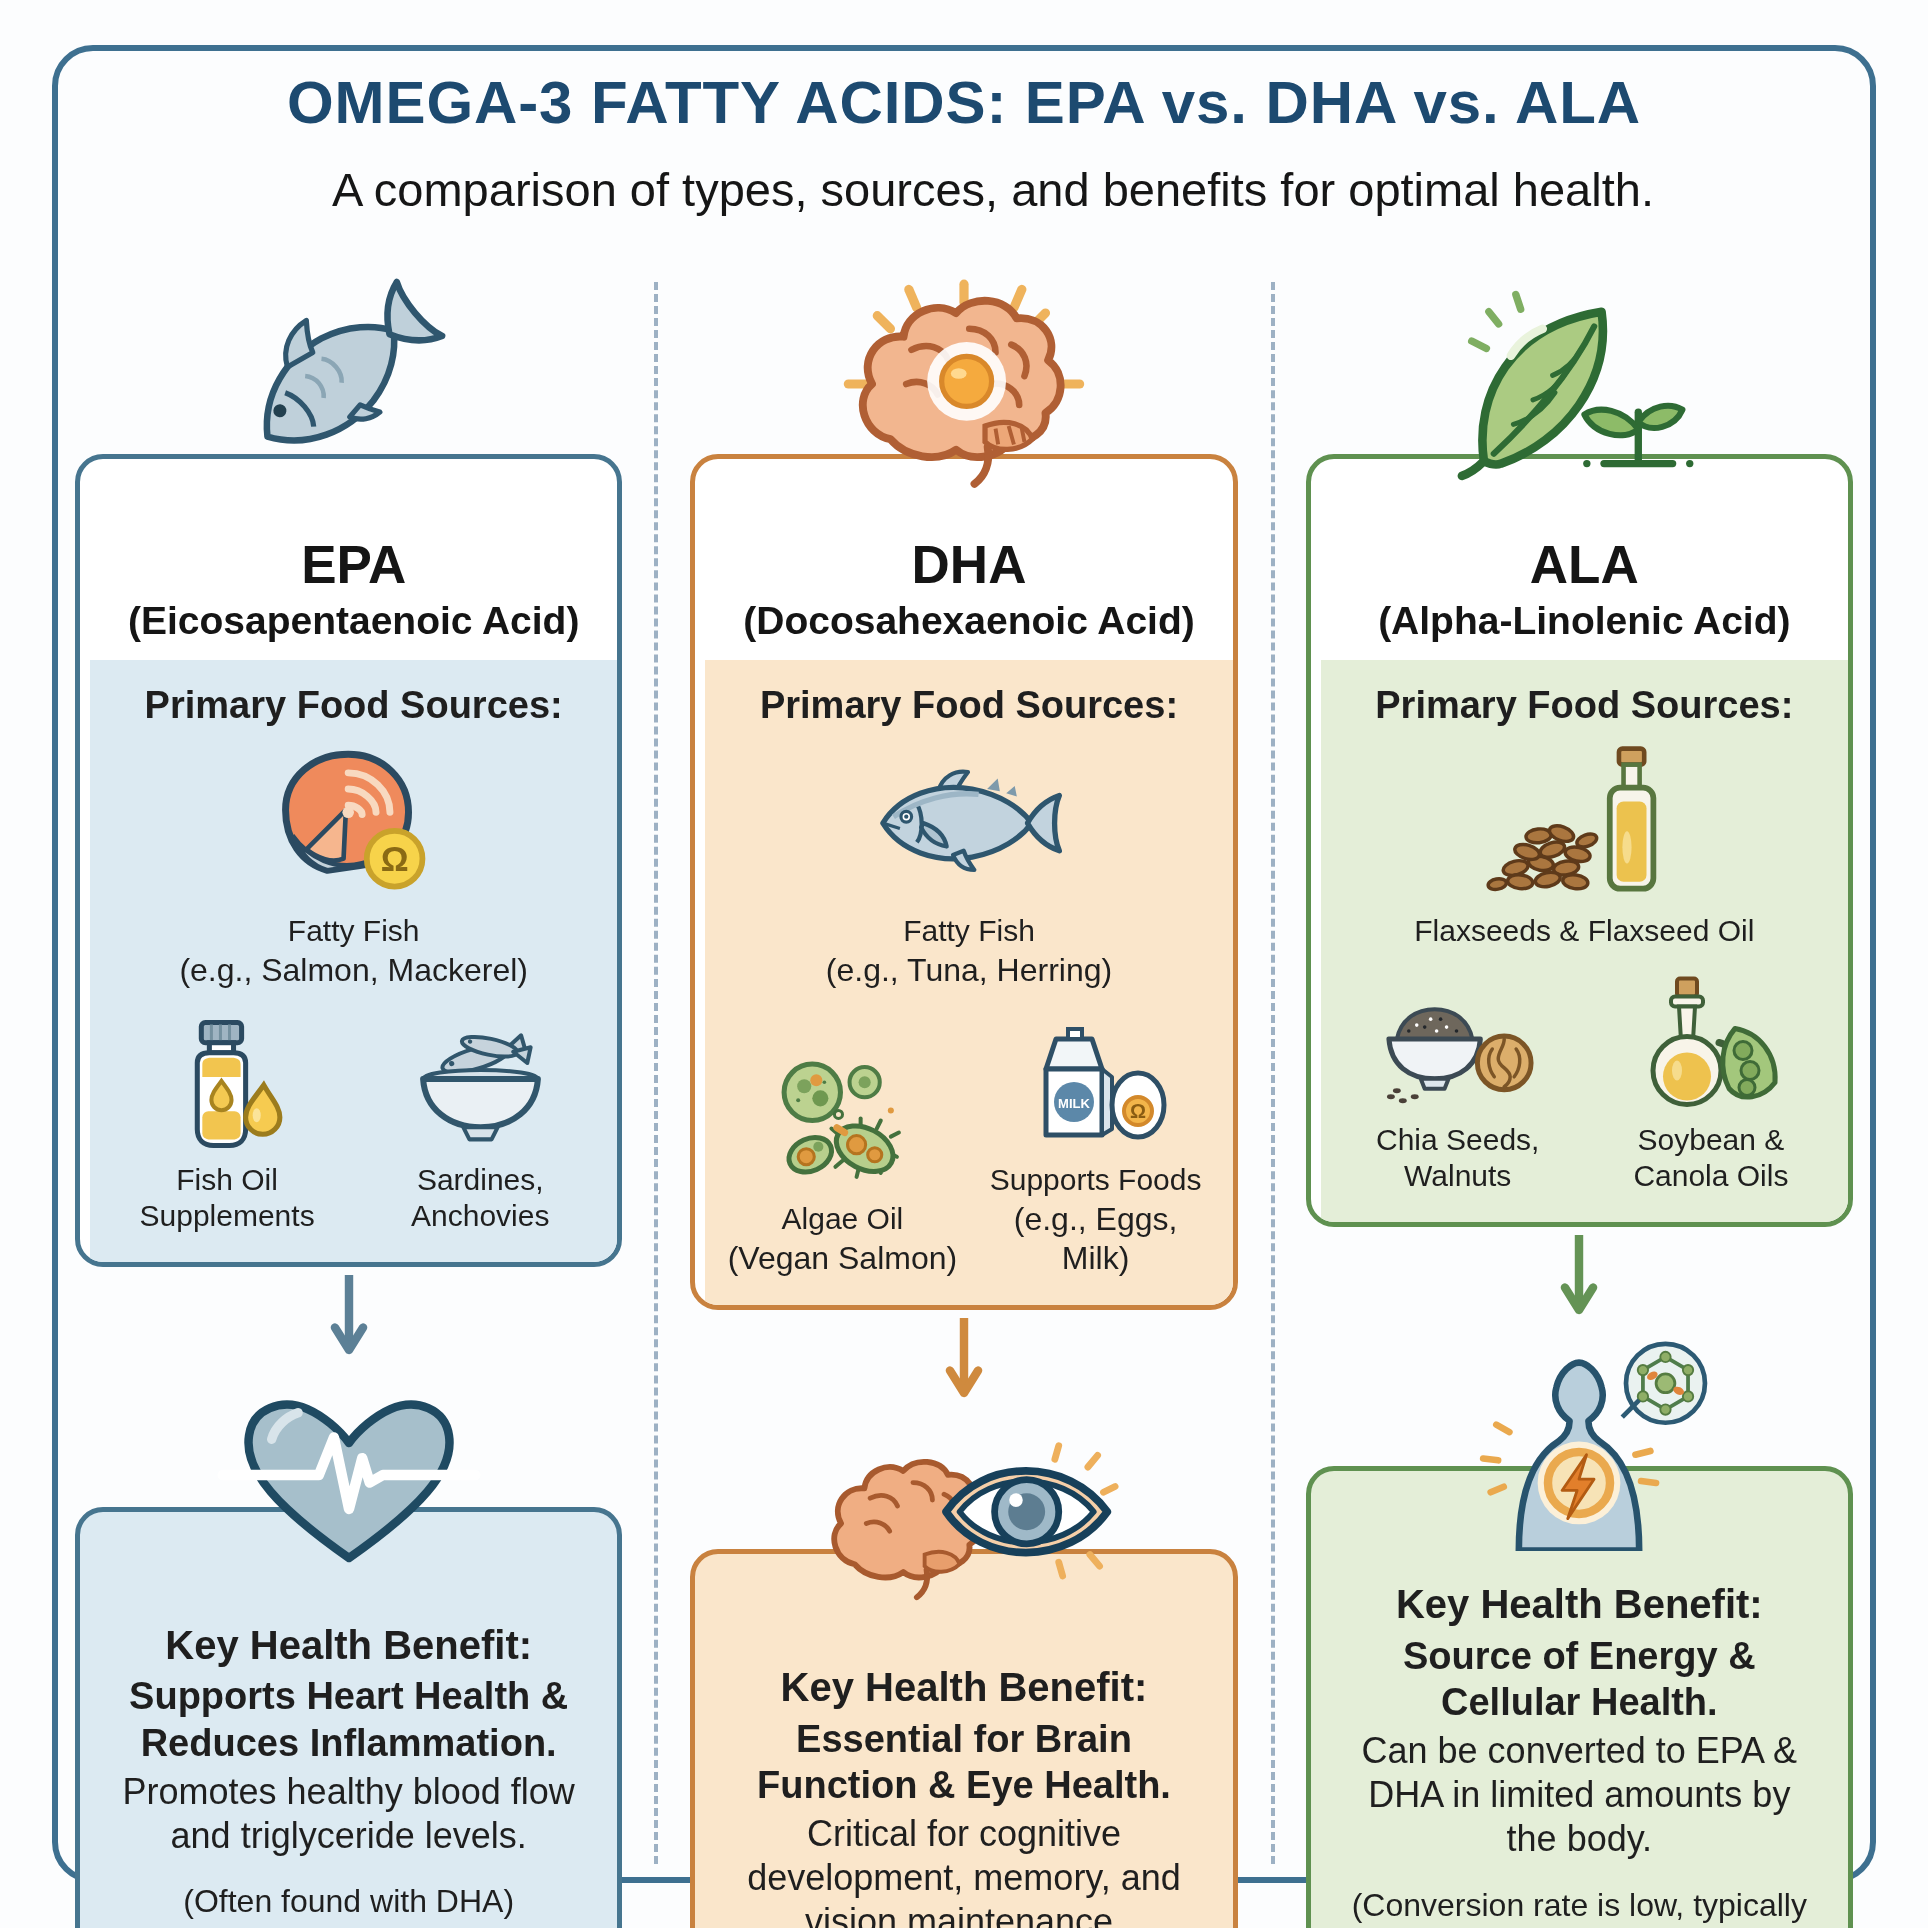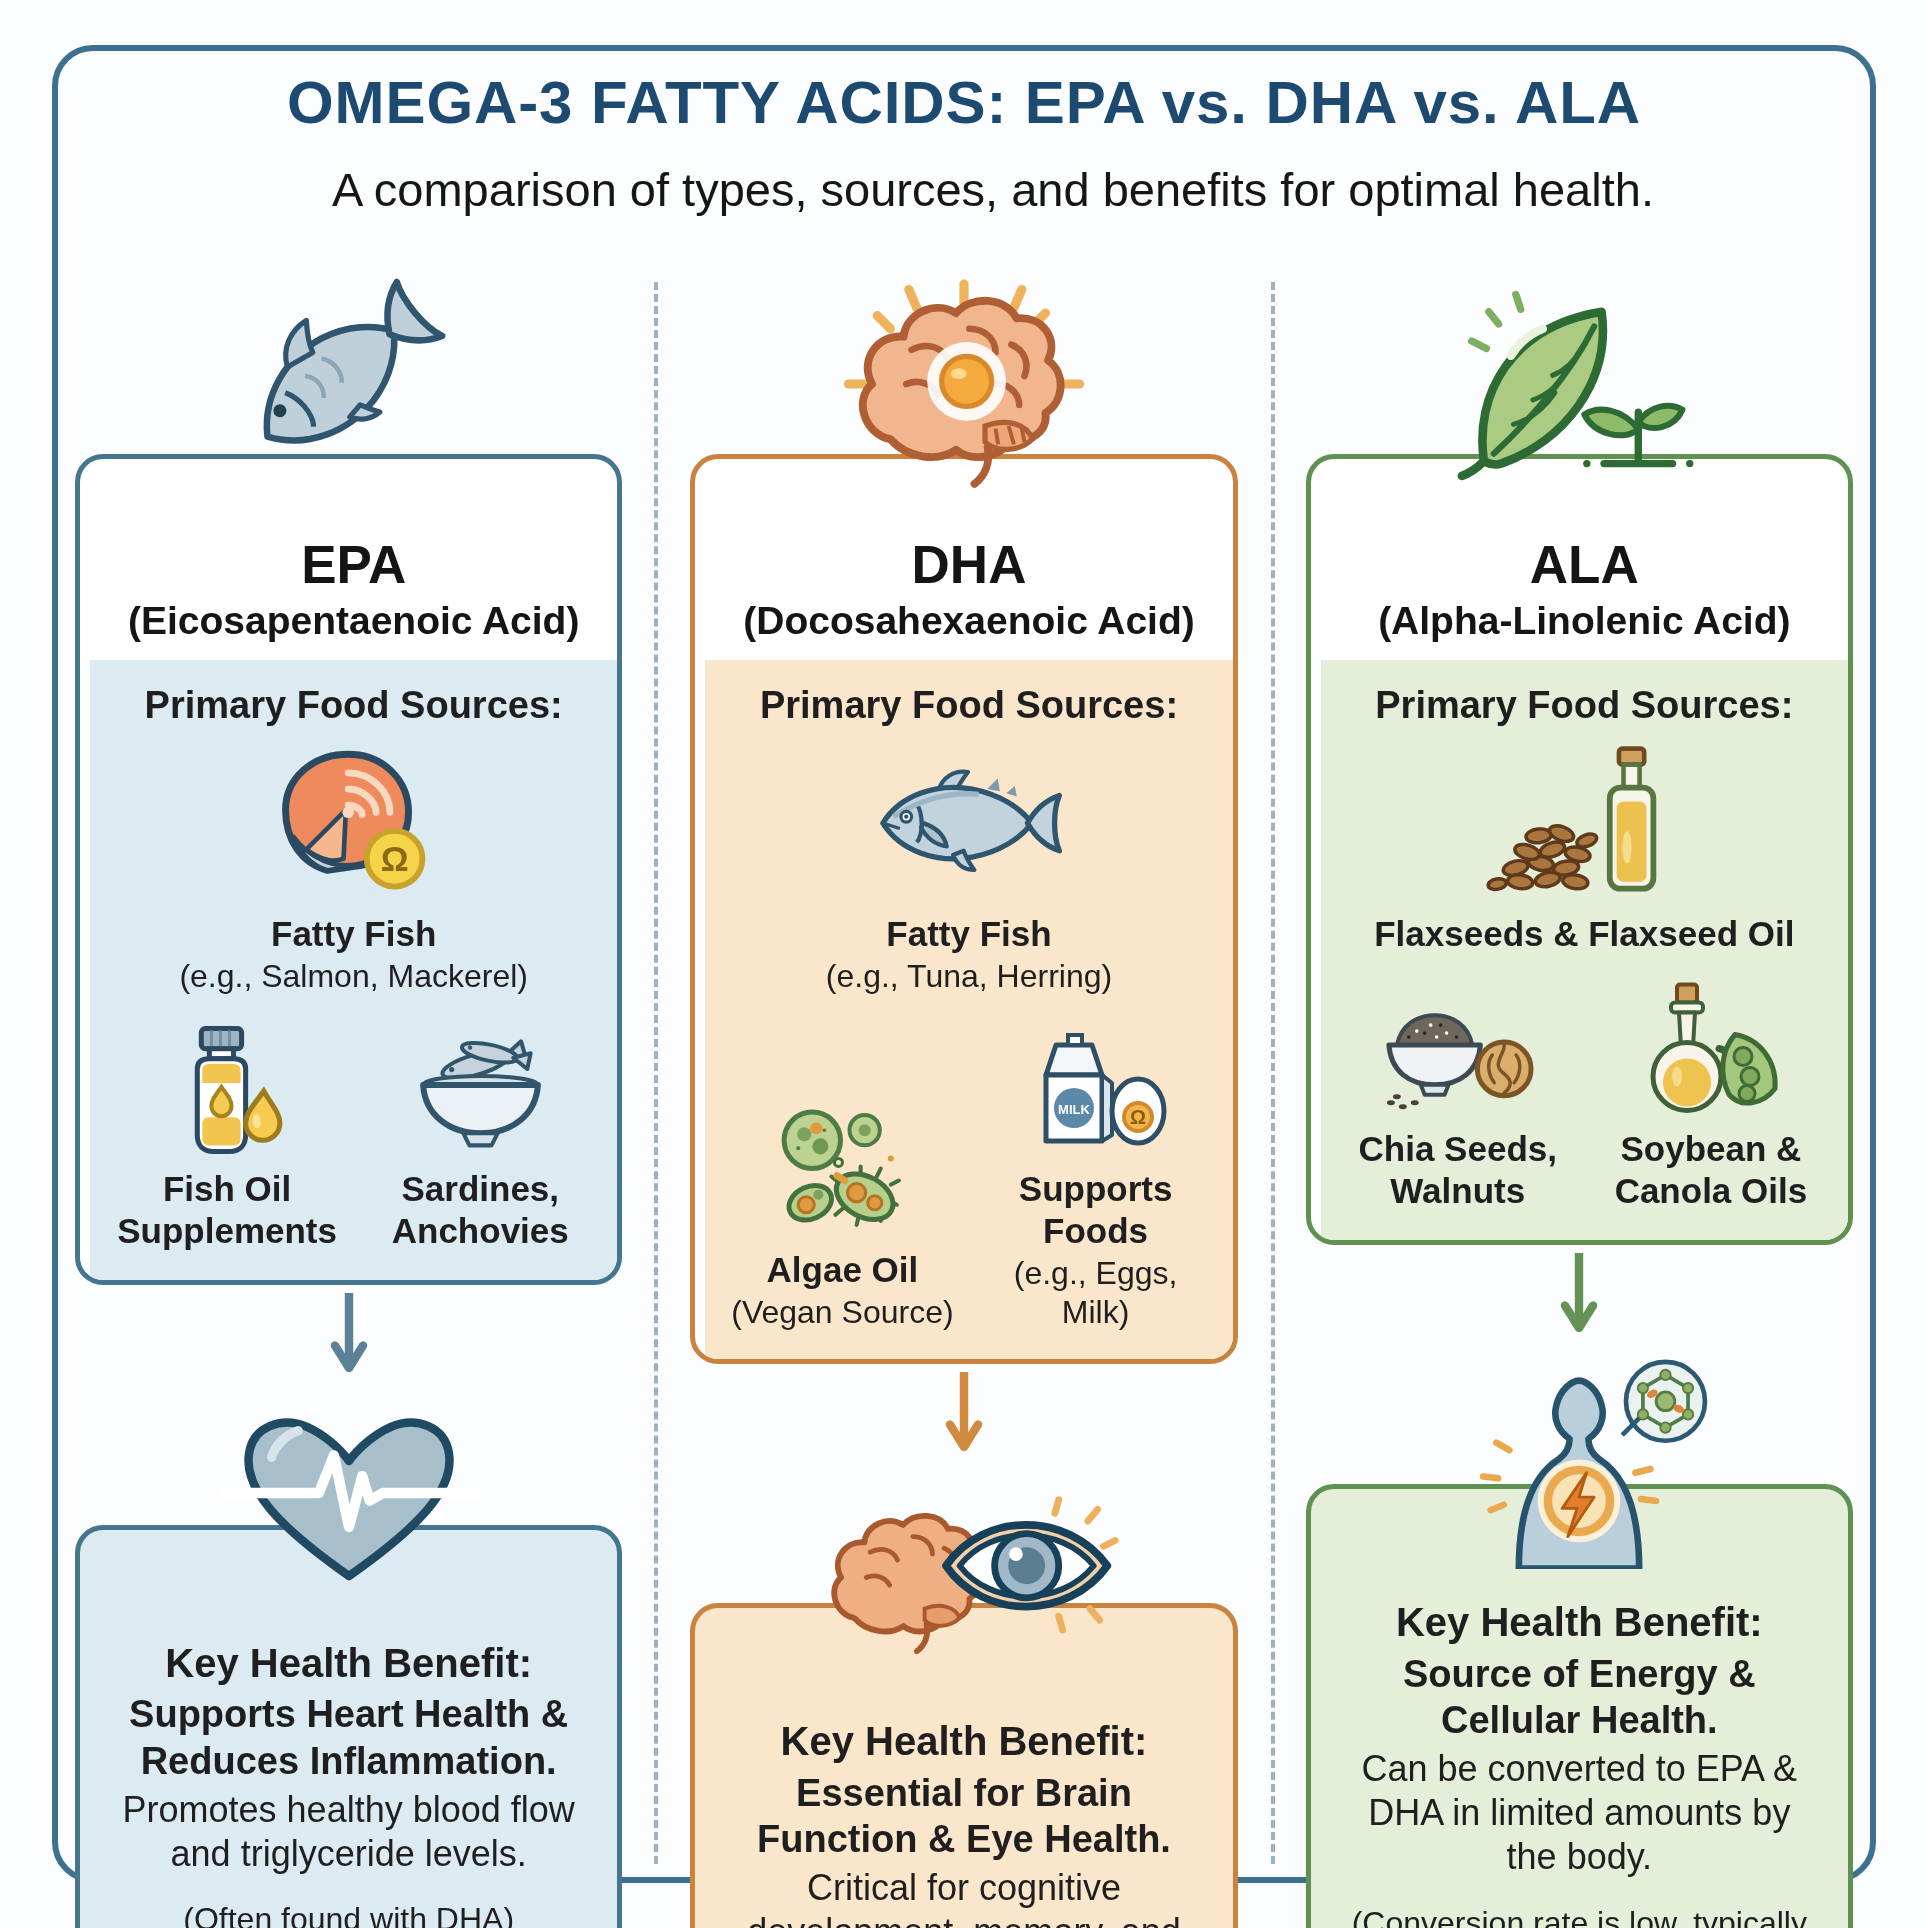--- a/index.html
+++ b/index.html
@@ -44,21 +44,21 @@
   .abbr{font-size:53px;font-weight:700;color:#151515;}
   .full{font-size:39px;font-weight:700;color:#151515;margin-top:3.8px;}
   .src-body{background:var(--tint);flex:1;padding:24.5px 19px 28px;}
   .src-heading{font-size:38px;font-weight:700;margin-bottom:9.4px;}
   .src-item{display:flex;flex-direction:column;align-items:center;}
   .s-icon{display:flex;align-items:center;justify-content:center;}
   .src-item.wide .s-icon{height:169px;}
   .src-row{display:flex;width:100%;gap:17px;margin-top:24.5px;align-items:flex-end;}
   .src-row .src-item{flex:1;justify-content:space-between;}
   .src-row .s-icon{height:141px;}
-  .s-label{font-size:35px;font-weight:700;line-height:1.2;margin-top:7.5px;}
+  .s-label{font-size:30px;font-weight:400;line-height:1.2;margin-top:7.5px;}
   .s-sub{font-size:32px;font-weight:400;line-height:1.2;margin-top:1.9px;}
   .arrow{height:94px;margin:7.5px 0 0;color:var(--arrow);display:flex;justify-content:center;}
   .benefit-icon{height:221px;margin-top:5.6px;margin-bottom:-89px;position:relative;z-index:2;
     display:flex;justify-content:center;align-items:flex-start;}
   .benefit-box{
     position:relative;z-index:1;width:100%;box-sizing:border-box;
     border:5.6px solid var(--accent);border-radius:28px;background:var(--tint);
     min-height:452px;padding:111px 28px 32px;text-align:center;
   }
   .b-heading{font-size:40px;font-weight:700;}
@@ -251,21 +251,21 @@
                 <circle cx="102" cy="102" r="7" fill="#e09a40" stroke="#b5741f" stroke-width="3"></circle>
                 <ellipse cx="38" cy="102" rx="22" ry="16" transform="rotate(-24 38 102)" fill="#b7cf8c" stroke="#44713d" stroke-width="5"></ellipse>
                 <circle cx="34" cy="104" r="8" fill="#e09a40" stroke="#b5741f" stroke-width="3"></circle>
                 <circle cx="46" cy="94" r="5" fill="#7ca25c"></circle>
                 <circle cx="66" cy="62" r="4" fill="none" stroke="#44713d" stroke-width="3"></circle>
                 <circle cx="118" cy="58" r="3" fill="#e09a40"></circle>
                 <rect x="60" y="74" width="16" height="7" rx="3.5" transform="rotate(32 68 78)" fill="#e09a40"></rect>
               </svg>
             </div>
             <div class="s-label">Algae Oil</div>
-            <div class="s-sub">(Vegan Source)</div>
+            <div class="s-sub">(Vegan Salmon)</div>
           </div>
           <div class="src-item">
             <div class="s-icon">
               <svg width="160" height="137" viewBox="0 0 160 135">
                 <path d="M30 52 L40 22 L76 22 L86 52 Z" fill="#f2f6f8" stroke="#2e4f66" stroke-width="5" stroke-linejoin="round"></path>
                 <rect x="52" y="12" width="14" height="10" fill="#fff" stroke="#2e4f66" stroke-width="4"></rect>
                 <path d="M30 52 L86 52 L86 118 L30 118 Z" fill="#fff" stroke="#2e4f66" stroke-width="5" stroke-linejoin="round"></path>
                 <path d="M86 52 L96 60 L96 112 L86 118 Z" fill="#dbe5ec" stroke="#2e4f66" stroke-width="4" stroke-linejoin="round"></path>
                 <circle cx="58" cy="85" r="20" fill="#5c88a9"></circle>
                 <text x="58" y="91" font-size="13" font-weight="bold" fill="#ffffff" text-anchor="middle">MILK</text>

